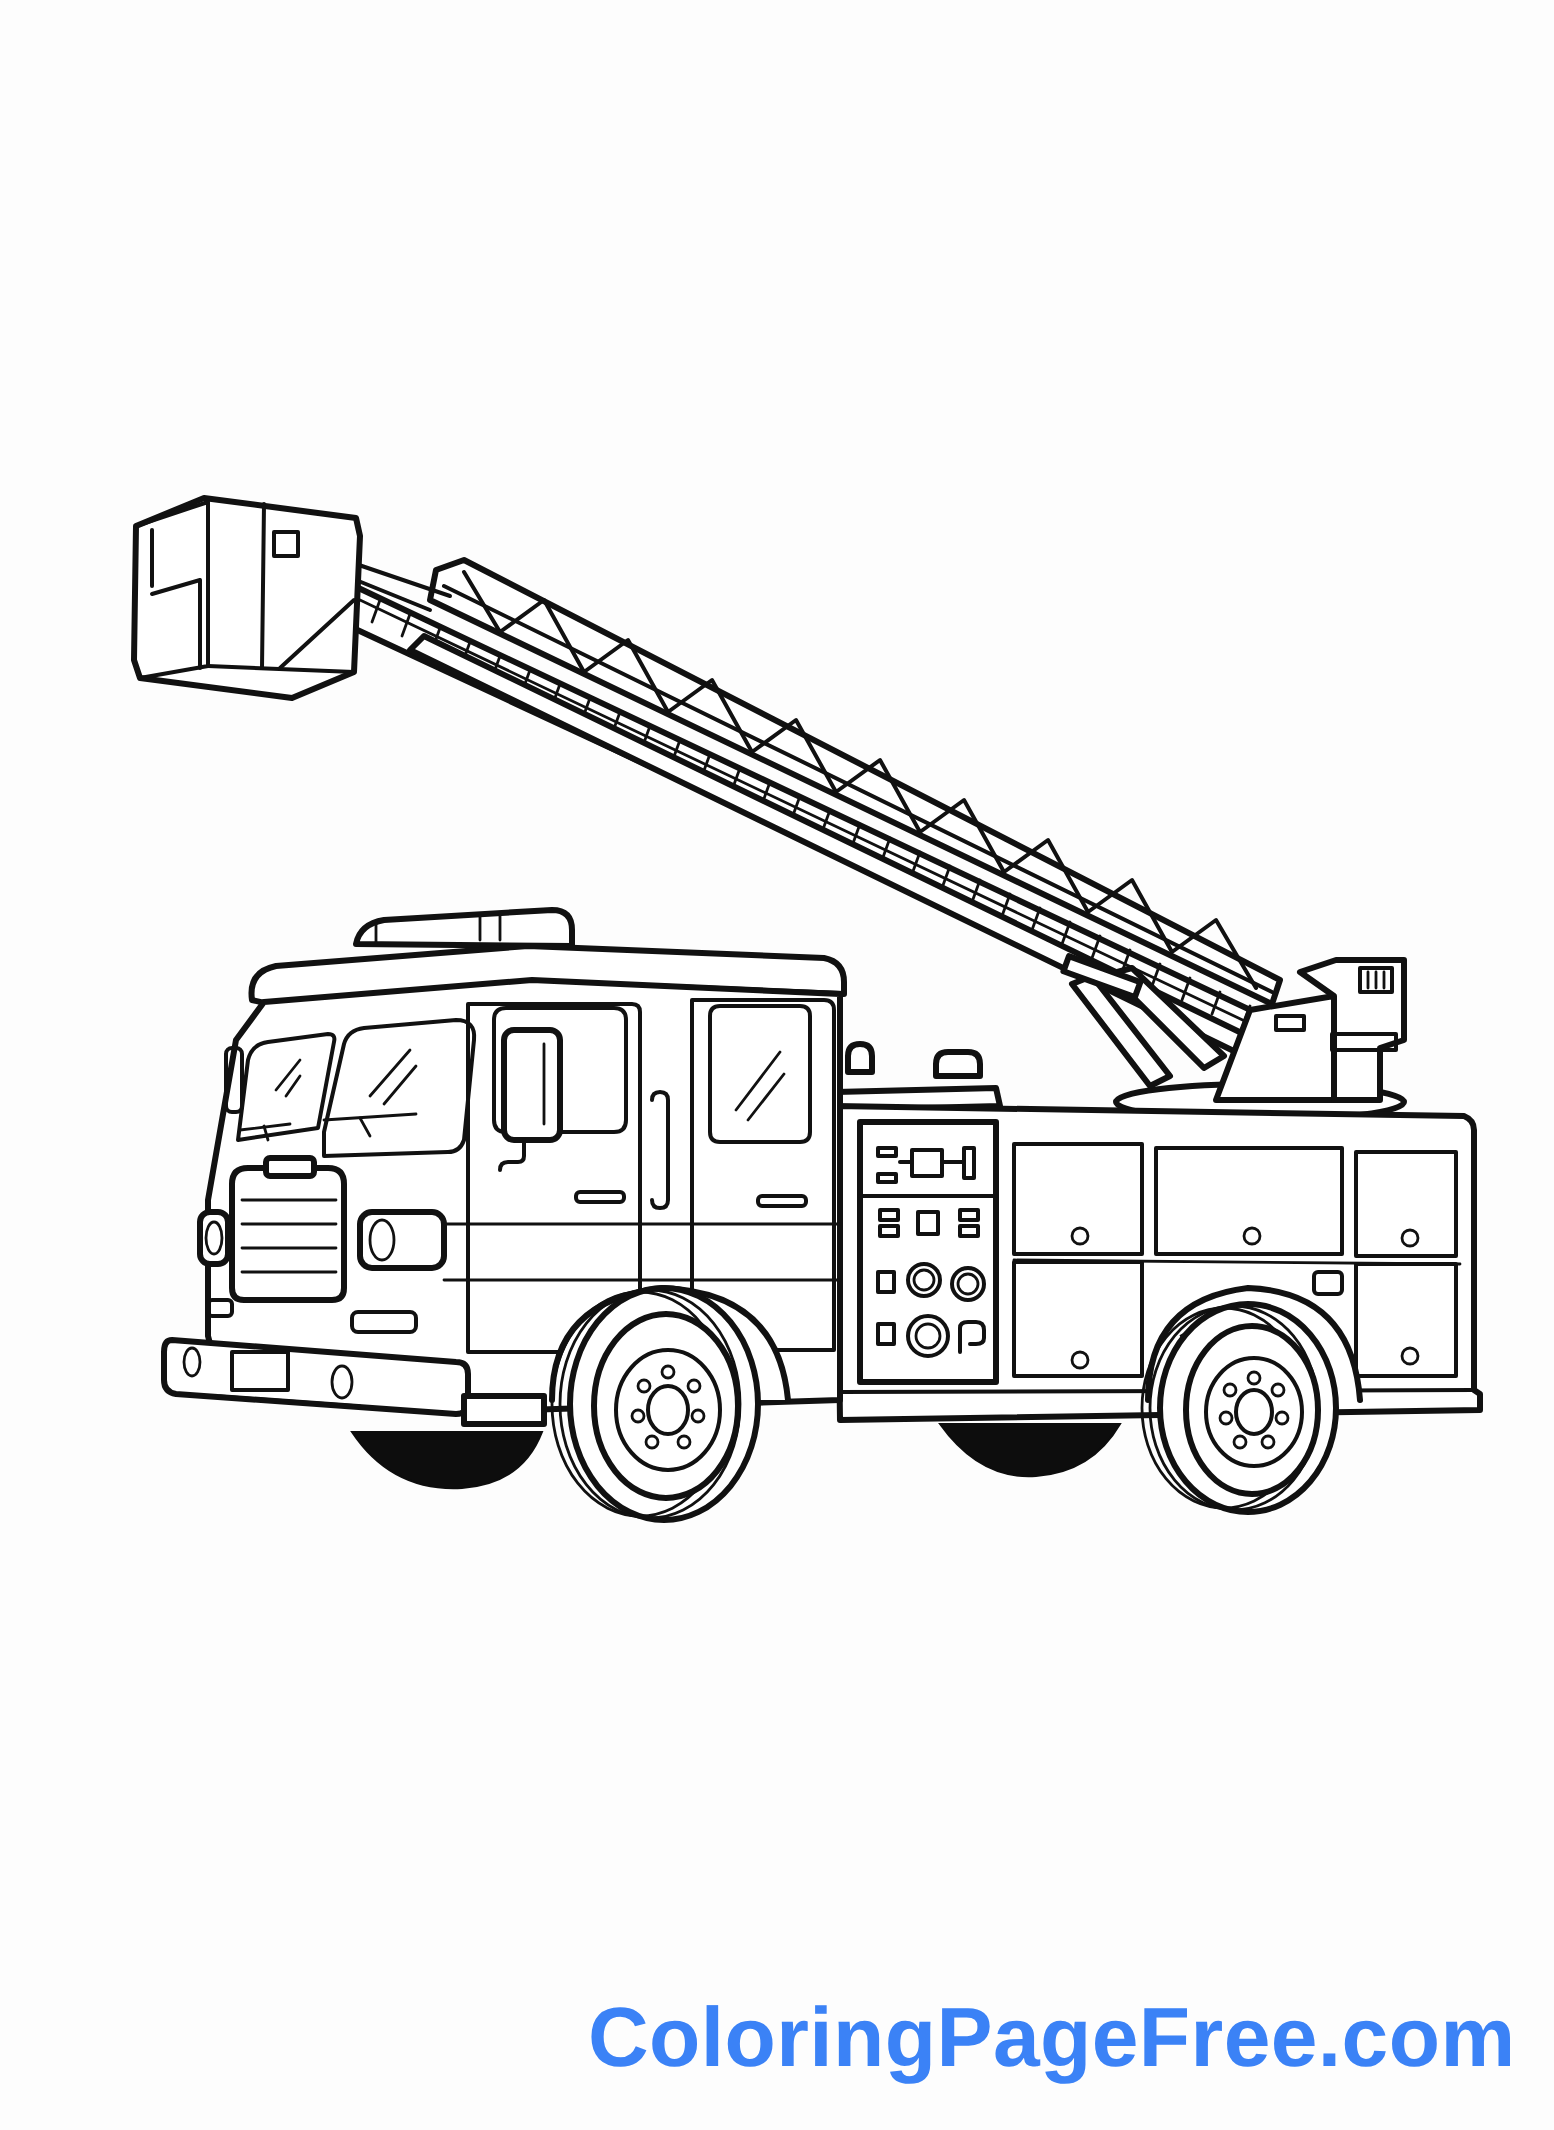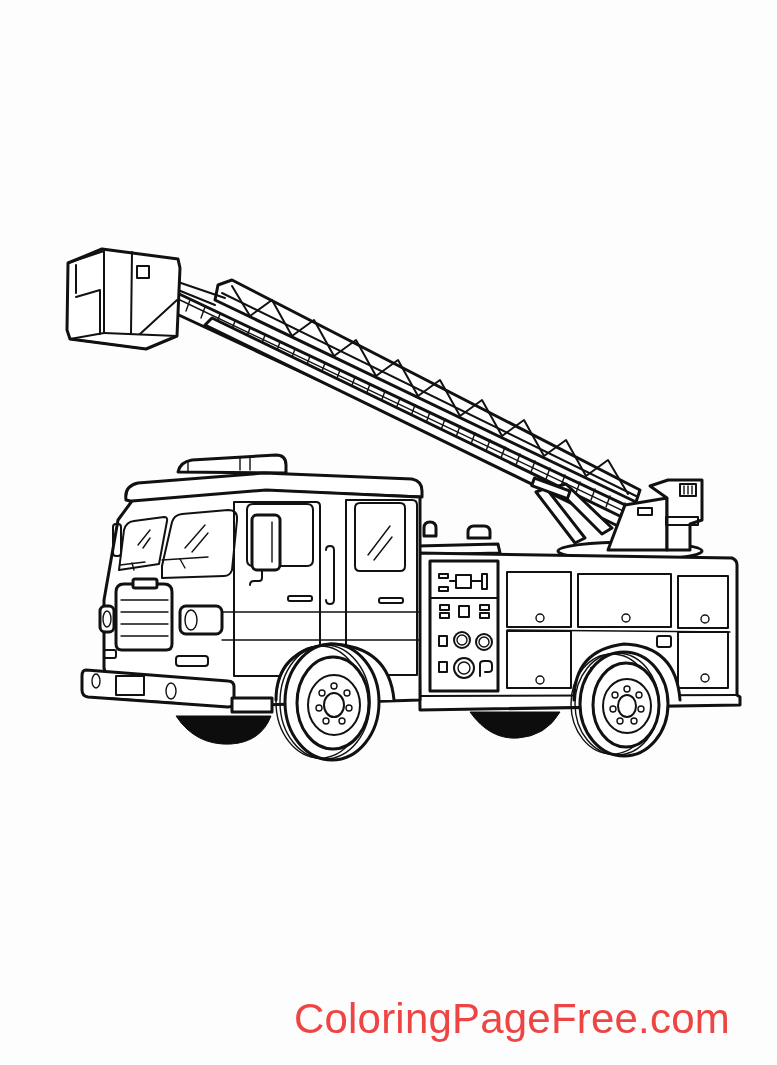--- a/index.html
+++ b/index.html
@@ -4,22 +4,22 @@
 <style>
   html, body { margin: 0; padding: 0; background: #fdfdfd; }
   .page { position: relative; width: 777px; height: 1065px; background: #fdfdfd; overflow: hidden; }
   .art { position: absolute; left: 0; top: 0; width: 777px; height: 1065px; }
   .art .ln { fill: #fff; stroke: #111; stroke-width: 3; stroke-linejoin: round; stroke-linecap: round; }
   .art .tn { fill: none; stroke: #111; stroke-width: 2; stroke-linejoin: round; stroke-linecap: round; }
   .art .th { fill: none; stroke: #111; stroke-width: 1.4; stroke-linecap: round; }
   .art .blk { fill: #0d0d0d; stroke: #0d0d0d; }
   .watermark {
     position: absolute; left: 294px; top: 995px;
-    font-family: "Liberation Sans", sans-serif; font-weight: normal; font-size: 42px;
-    color: #ef4444; letter-spacing: 0.2px; white-space: nowrap;
+    font-family: "Liberation Sans", sans-serif; font-weight: bold; font-size: 42px;
+    color: #3b82f6; letter-spacing: 0.2px; white-space: nowrap;
   }
 </style>
 </head>
 <body>
 
 <div class="page">
   <svg class="art" viewBox="0 0 777 1065" xmlns="http://www.w3.org/2000/svg">
 
     <g>
 

